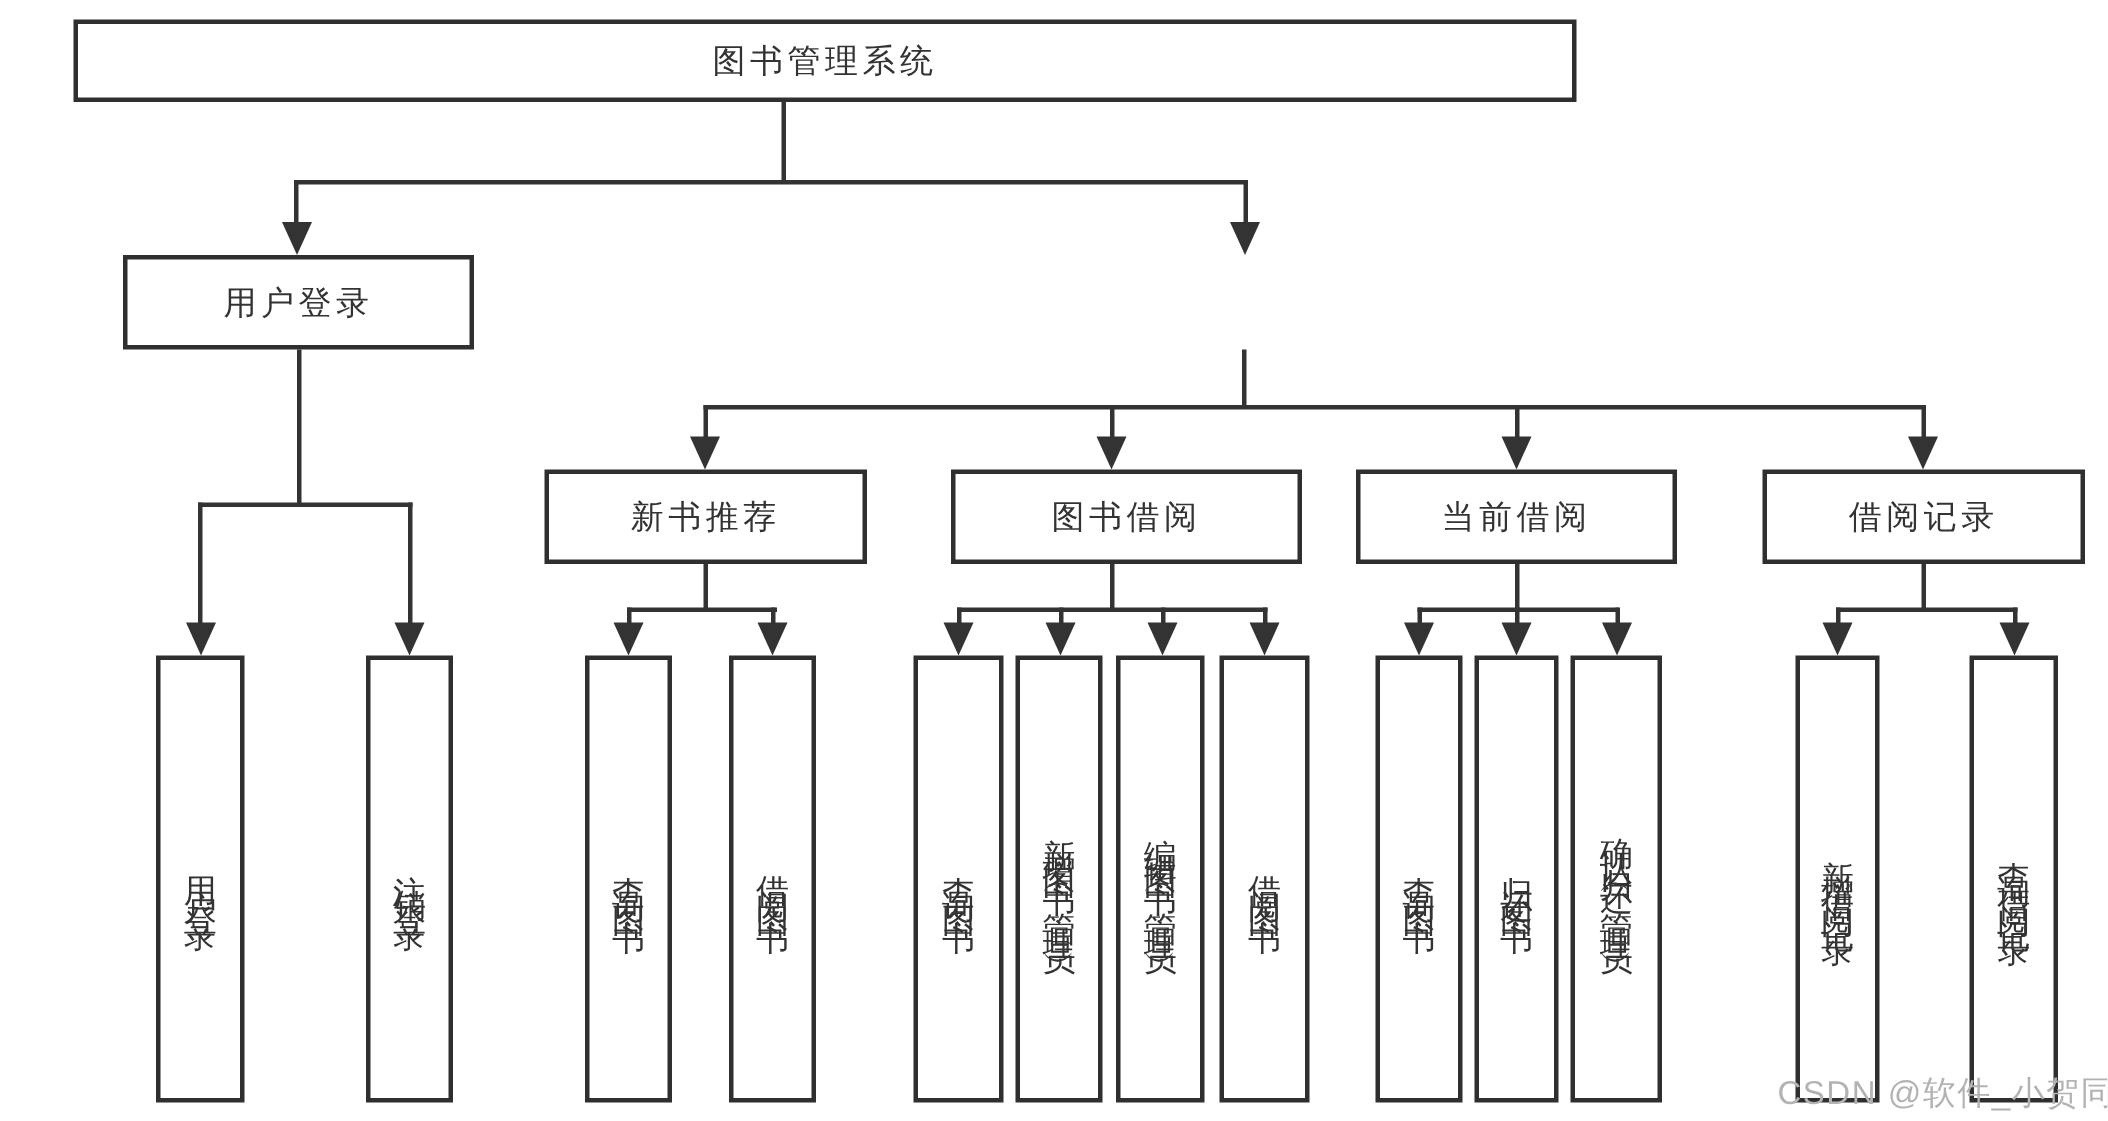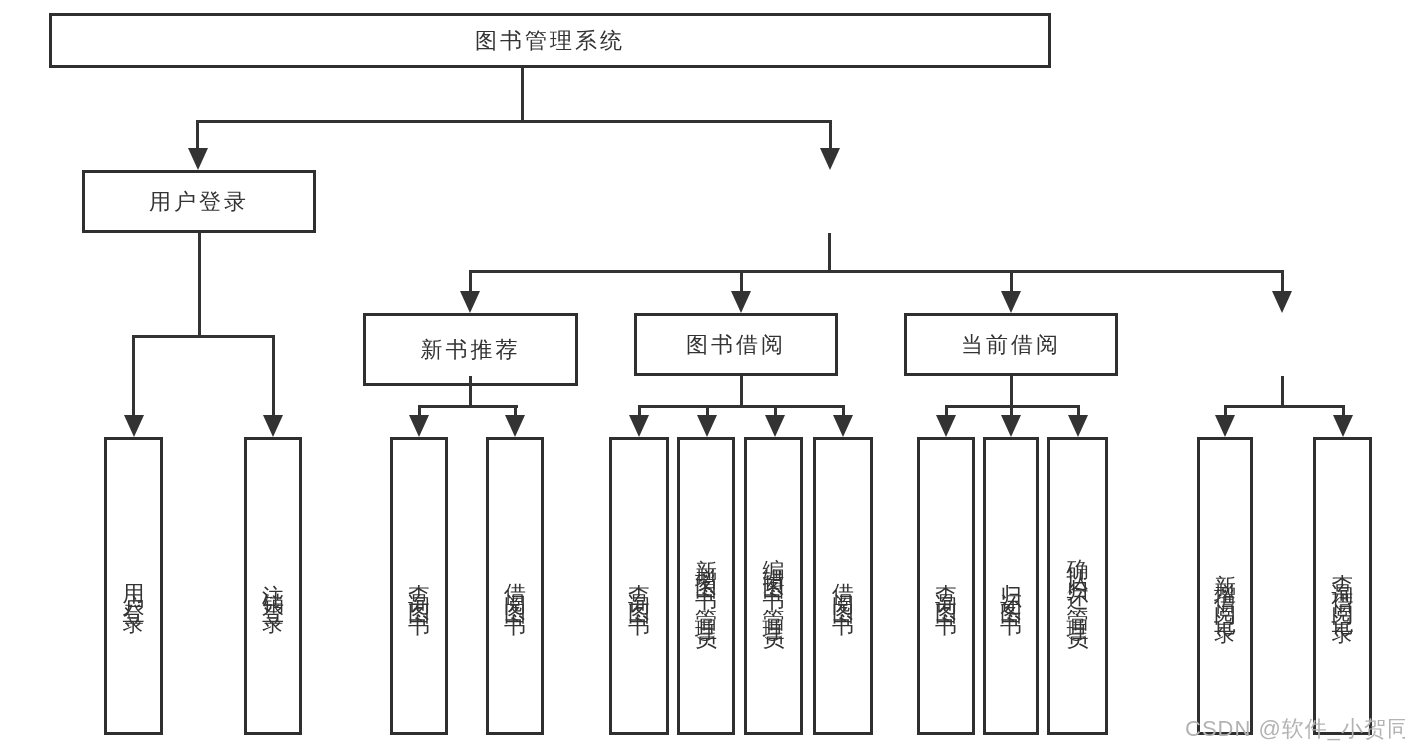--- a/index.html
+++ b/index.html
@@ -21,22 +21,22 @@
   .hline{position:absolute; height:3px; background:#333333;}
   .arrow{
     position:absolute; width:0; height:0;
     border-left:10px solid transparent; border-right:10px solid transparent;
     border-top:22px solid #333333;
   }
   
   #root-box{left:21px; top:13px; width:1002px; height:55px;margin-left:28px;}
   #l2-user{left:82px; top:170px; width:234px; height:63px;}
   #l2-book{left:712px; top:170px; width:235px; height:63px;}
-  #l3-0{left:363px; top:313px; width:215px; height:73px;}
-  #l3-1{left:634px; top:313px; width:204px; height:63px;}
+  #l3-0{left:363px; top:313px; width:215px; height:63px;}
+  #l3-1{left:634px; top:313px; width:234px; height:63px;}
   #l3-2{left:904px; top:313px; width:214px; height:63px;text-align:right;}
   #l3-3{left:1175px; top:313px; width:215px; height:63px;}
   .leaf{top:437px; height:298px;}
   #lf-0{left:104px; width:59px;}
   #lf-1{left:244px; width:58px;}
   #lf-2{left:390px; width:58px;}
   #lf-3{left:486px; width:58px;}
   #lf-4{left:609px; width:60px;}
   #lf-5{left:677px; width:58px;}
   #lf-6{left:744px; width:59px;}
@@ -136,20 +136,23 @@
 
   <div class="box" id="l3-0">
     <span>新书推荐</span>
   </div>
   <div class="box" id="l3-1">
     <span>图书借阅</span>
   </div>
   <div class="box" id="l3-2">
     <span>当前借阅</span>
   </div>
+  <div class="box" id="l3-3">
+    <span>借阅记录</span>
+  </div>
 
   <div class="vline" id="c-n0-v"></div>
   <div class="hline" id="c-n0-h"></div>
   <div class="vline" id="c-n0a1-v"></div>
   <div class="arrow" id="c-n0a1-a"></div>
   <div class="vline" id="c-n0a2-v"></div>
   <div class="arrow" id="c-n0a2-a"></div>
 
   <div class="vline" id="c-n1-v"></div>
   <div class="hline" id="c-n1-h"></div>

